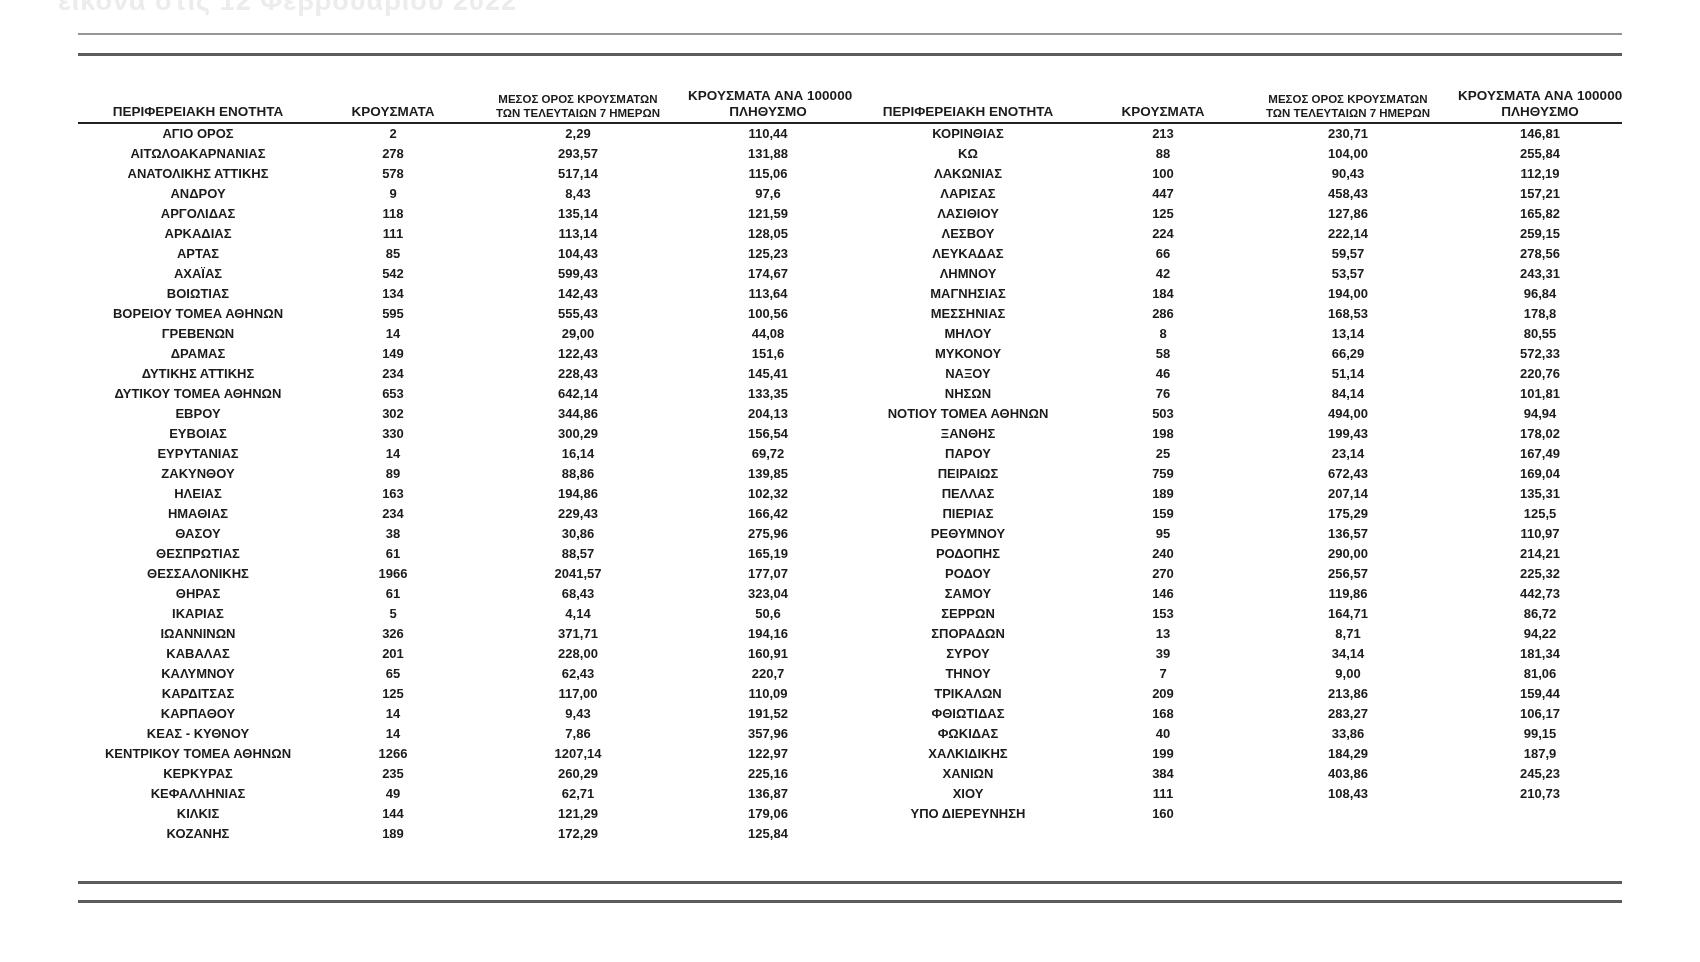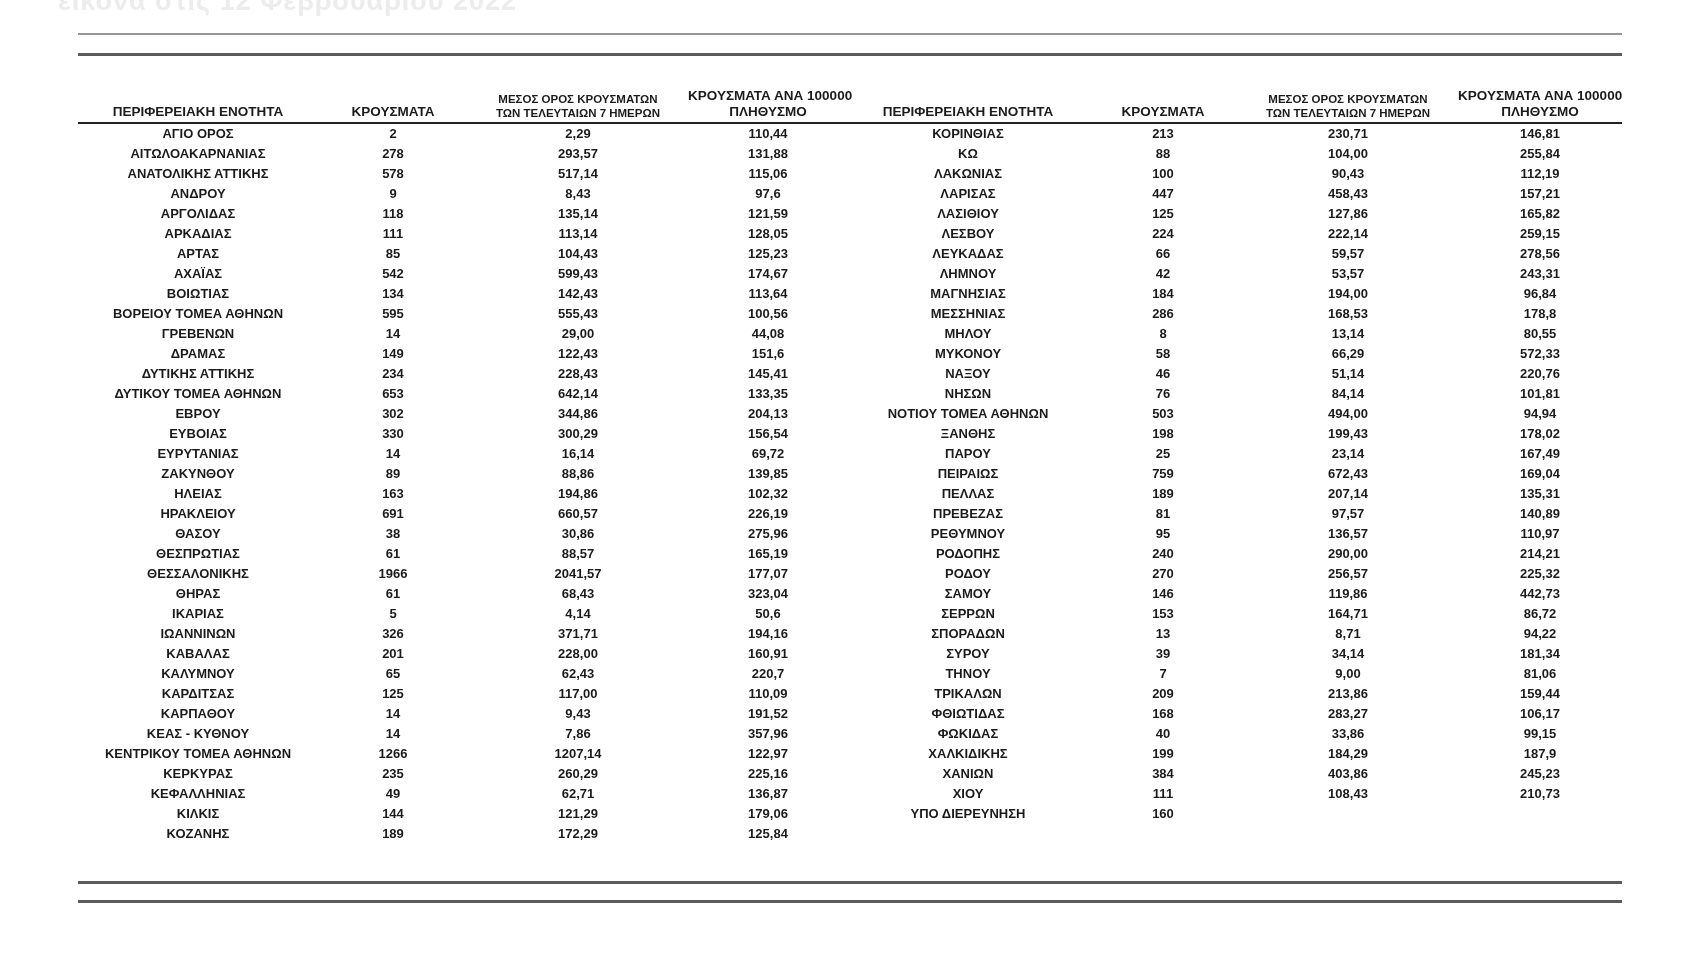--- a/index.html
+++ b/index.html
@@ -311,28 +311,28 @@
             <td>ΗΛΕΙΑΣ</td>
             <td>163</td>
             <td>194,86</td>
             <td>102,32</td>
             <td>ΠΕΛΛΑΣ</td>
             <td>189</td>
             <td>207,14</td>
             <td>135,31</td>
           </tr>
           <tr>
-            <td>ΗΡΑΚΛΕΙΟΥ</td>
-            <td>691</td>
-            <td>660,57</td>
-            <td>226,19</td>
-            <td>ΠΡΕΒΕΖΑΣ</td>
-            <td>81</td>
-            <td>97,57</td>
-            <td>140,89</td>
+            <td>ΗΜΑΘΙΑΣ</td>
+            <td>234</td>
+            <td>229,43</td>
+            <td>166,42</td>
+            <td>ΠΙΕΡΙΑΣ</td>
+            <td>159</td>
+            <td>175,29</td>
+            <td>125,5</td>
           </tr>
           <tr>
             <td>ΘΑΣΟΥ</td>
             <td>38</td>
             <td>30,86</td>
             <td>275,96</td>
             <td>ΡΕΘΥΜΝΟΥ</td>
             <td>95</td>
             <td>136,57</td>
             <td>110,97</td>

